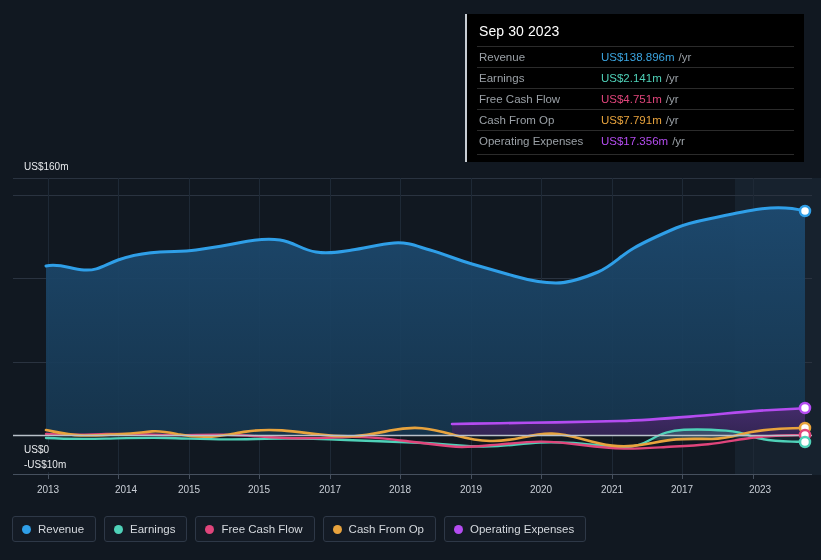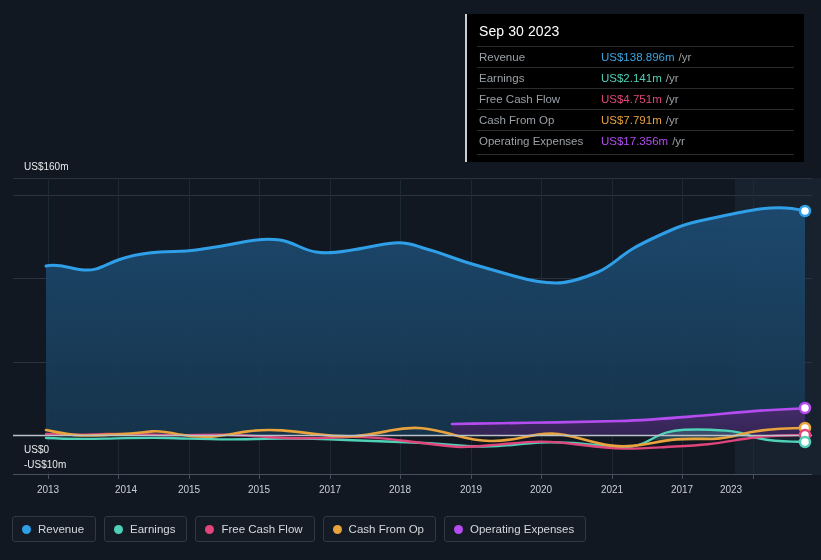--- a/index.html
+++ b/index.html
@@ -328,21 +328,21 @@
   <div class="x-tick-label" style="left:48px">2013</div>
   <div class="x-tick-label" style="left:126px">2014</div>
   <div class="x-tick-label" style="left:189px">2015</div>
   <div class="x-tick-label" style="left:259px">2015</div>
   <div class="x-tick-label" style="left:330px">2017</div>
   <div class="x-tick-label" style="left:400px">2018</div>
   <div class="x-tick-label" style="left:471px">2019</div>
   <div class="x-tick-label" style="left:541px">2020</div>
   <div class="x-tick-label" style="left:612px">2021</div>
   <div class="x-tick-label" style="left:682px">2017</div>
-  <div class="x-tick-label" style="left:731px">2023</div>
+  <div class="x-tick-label" style="left:760px">2023</div>
 </div>
 
 <div id="tooltip">
   <div id="tooltip-title">Sep 30 2023</div>
 
   <div class="tt-row">
     <span class="tt-key">Revenue</span>
     <span class="tt-val" style="color:#3ba5e0">US$138.896m</span>
     <span class="tt-unit">/yr</span>
   </div>

